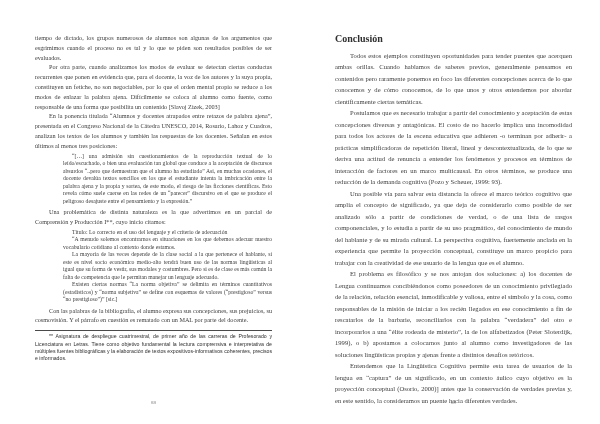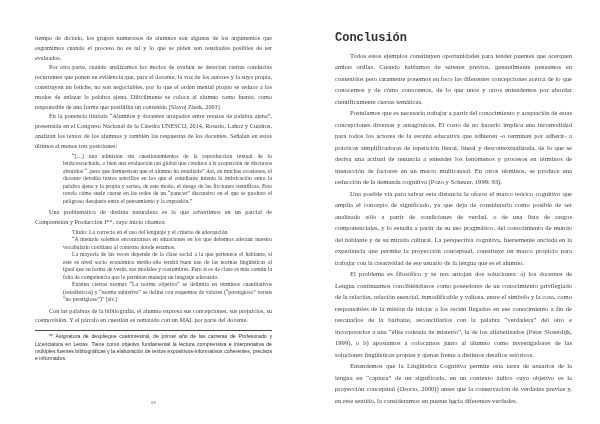--- a/index.html
+++ b/index.html
@@ -77,22 +77,22 @@
     font-size: 6.6px;
     line-height: 11.5px;
     color: #3d3d3d;
     text-align: justify;
   }
   .body-serif-r p {
     margin: 0;
     text-indent: 15px;
   }
   .heading {
-    font-family: Liberation Mono, monospace;
-    font-size: 12px;
+    font-family: Liberation Serif, serif;
+    font-size: 10px;
     font-weight: bold;
     color: #2f2f2f;
     margin: 0 0 5px 0;
     text-align: left;
   }
   .page-number {
     position: absolute;
     bottom: 19px;
     left: 35px;
     width: 237px;

